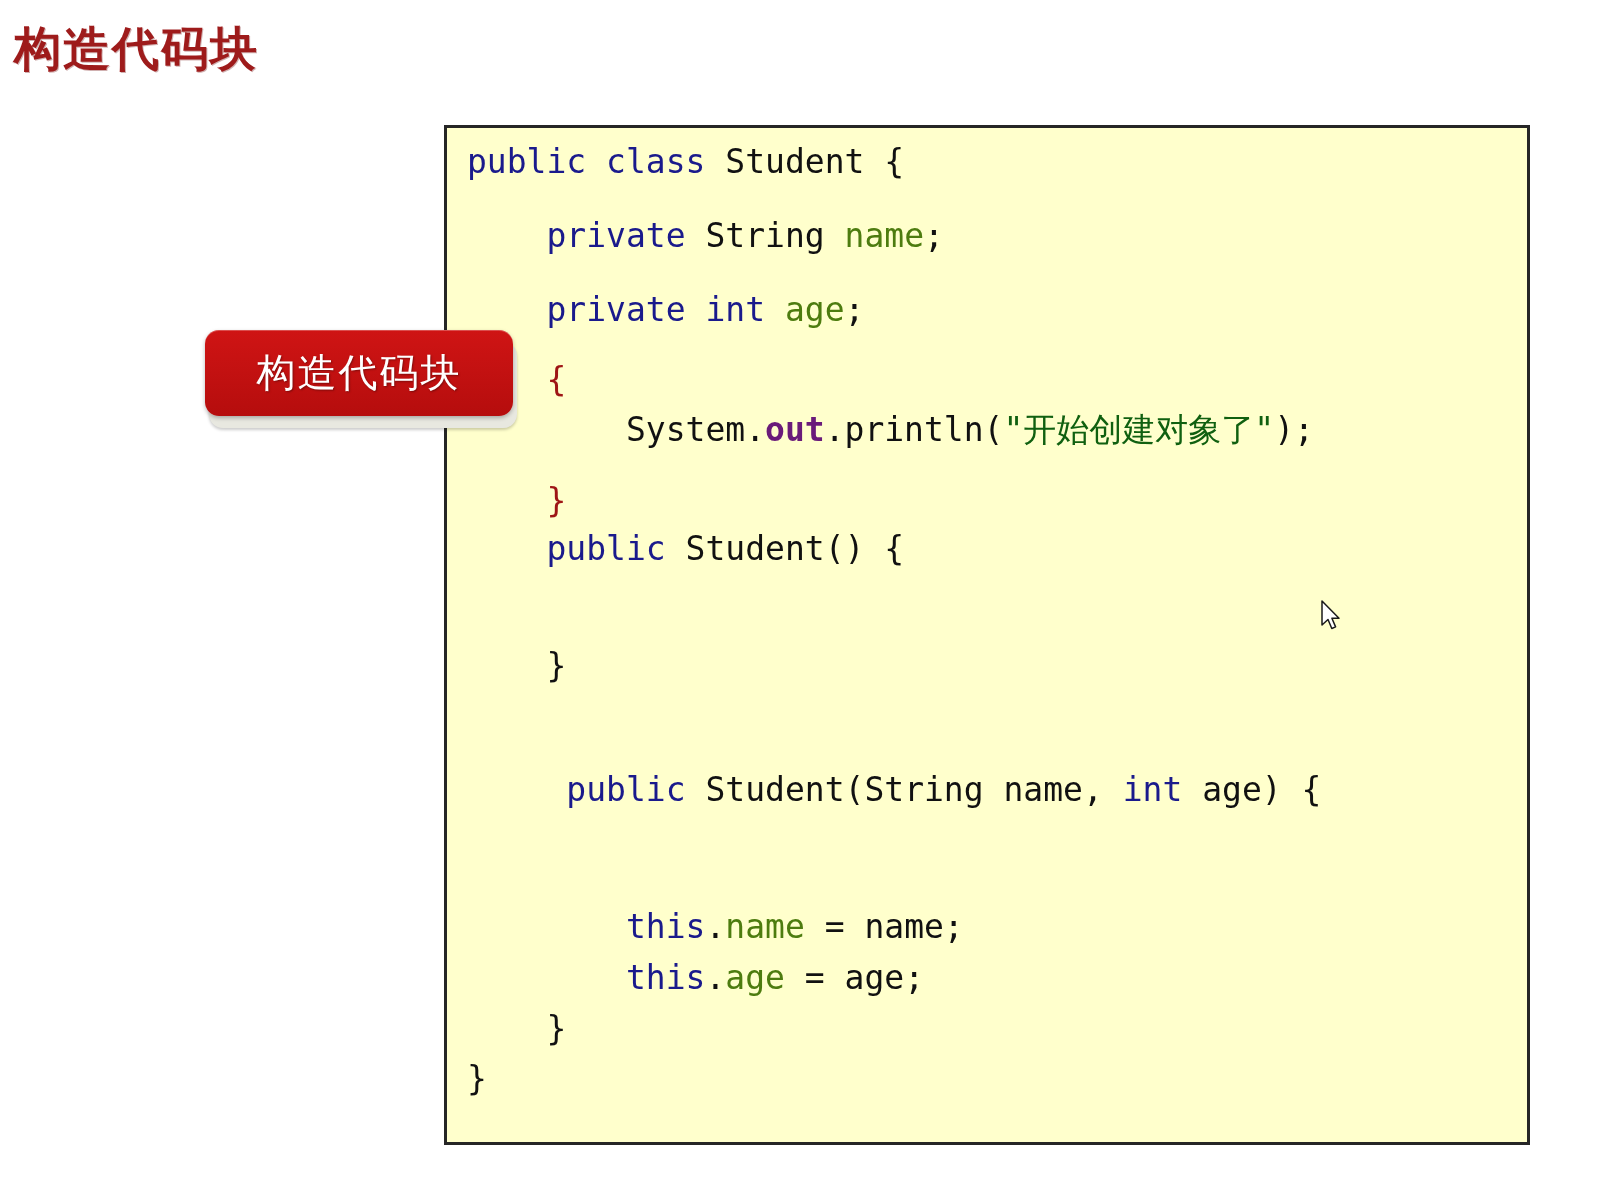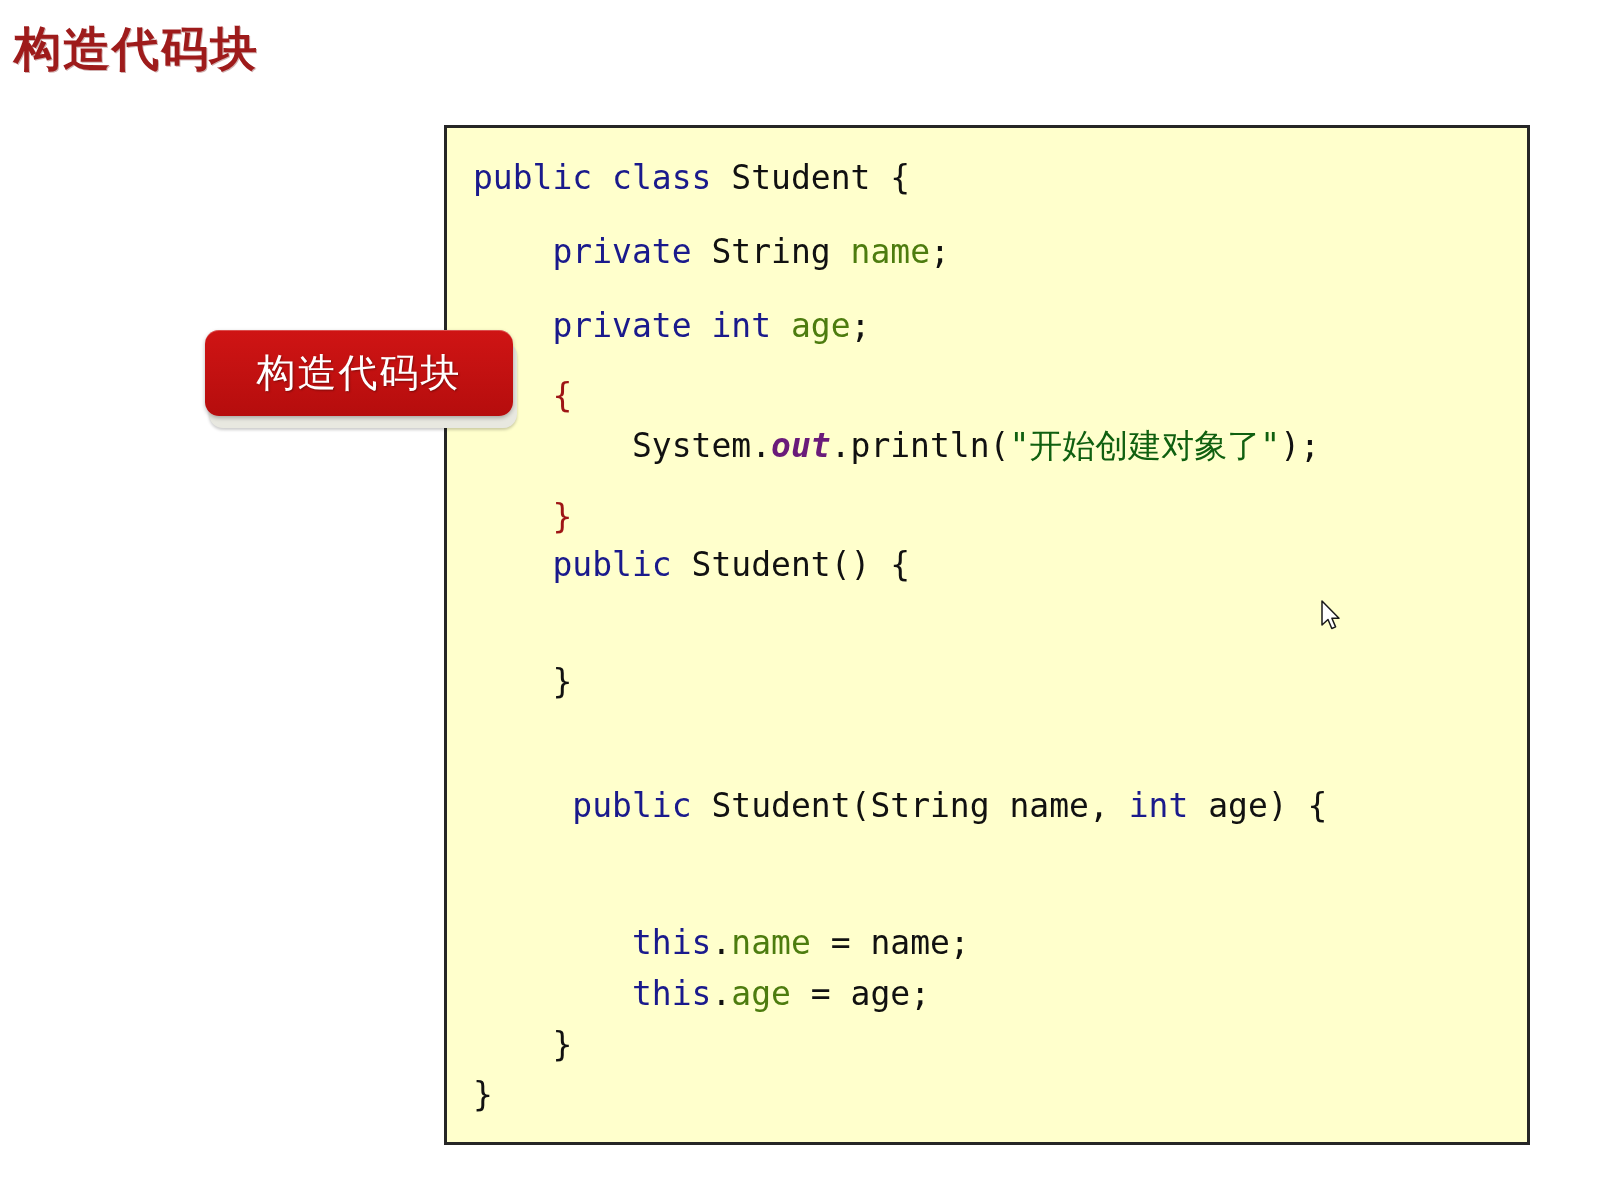--- a/index.html
+++ b/index.html
@@ -36,46 +36,44 @@
     top: 125px;
     width: 1086px;
     height: 1020px;
     background: #ffffcc;
     border: 3px solid #262626;
     box-sizing: border-box;
     overflow: hidden;
   }
   #code-lines {
     position: absolute;
-    left: 8px;
+    left: 2px;
     top: 0;
     width: 100%;
     height: 100%;
     font-family: "DejaVu Sans Mono", "Liberation Mono", monospace;
     font-size: 33px;
     line-height: 1;
     white-space: pre;
-    margin-top: 16px;
   }
   .code-line {
     position: absolute;
     white-space: pre;
     font-family: "DejaVu Sans Mono", "Liberation Mono", monospace;
     font-size: 33px;
   }
 
   
   .tk-kw   { color: #1a1a8c; }
   .tk-plain{ color: #111111; }
   .tk-field{ color: #4d7c0f; }
   .tk-str  { color: #106010; }
   .tk-brace{ color: #9e1515; }
   .tk-static {
     color: #6a1b7a;
-    font-style: italic;
     font-weight: bold;
   }
 
   
   #callout-badge-wrap {
     position: absolute;
     left: 205px;
     top: 330px;
     width: 312px;
     height: 98px;

